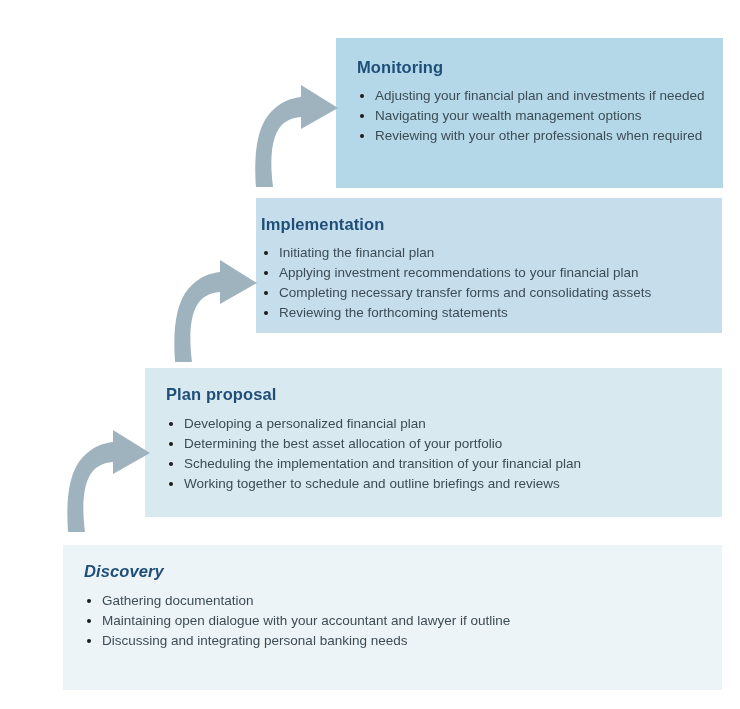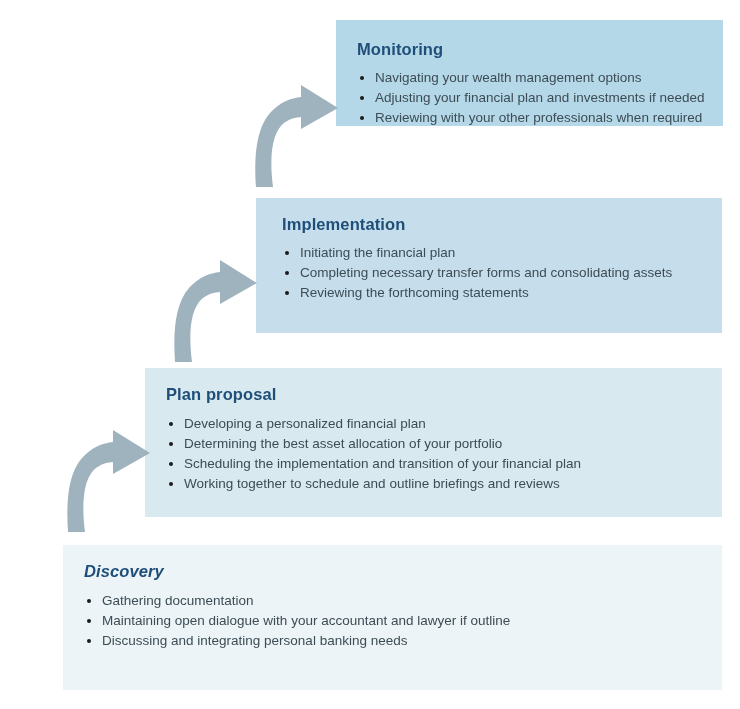--- a/index.html
+++ b/index.html
@@ -51,28 +51,28 @@
     left: 3px;
     top: 8px;
     width: 4px;
     height: 4px;
     border-radius: 50%;
     background: #1c1c1c;
   }
 
   
   .stage-monitoring {
-    left: 336px; top: 20px; width: 387px; height: 106px;
+    left: 336px; top: 38px; width: 387px; height: 150px;
     background: #b4d8e8;
     padding: 20px 0 0 21px;
   }
   .stage-implementation {
     left: 256px; top: 198px; width: 466px; height: 135px;
     background: #c6deeb;
-    padding: 17px 0 0 26px;
+    padding: 17px 0 0 5px;
   }
   .stage-plan {
     left: 145px; top: 368px; width: 577px; height: 149px;
     background: #d9e9f0;
     padding: 17px 16px 0 21px;
   }
   .stage-discovery {
     left: 63px; top: 545px; width: 659px; height: 145px;
     background: #edf4f7;
     padding: 17px 0 0 21px;
@@ -92,30 +92,31 @@
   .arrow-3 { left: 64px; top: 430px; }
 </style>
 </head>
 <body>
 
 <div id="diagram">
 
   <div class="stage-box stage-monitoring">
     <div class="stage-title">Monitoring</div>
     <ul class="bullet-list">
+      <li class="bullet-item"><span class="bullet-dot"></span><span>Adjusting your financial plan and investments if needed</span></li>
       <li class="bullet-item"><span class="bullet-dot"></span><span>Navigating your wealth management options</span></li>
-      <li class="bullet-item"><span class="bullet-dot"></span><span>Adjusting your financial plan and investments if needed</span></li>
       <li class="bullet-item"><span class="bullet-dot"></span><span>Reviewing with your other professionals when required</span></li>
     </ul>
   </div>
 
   <div class="stage-box stage-implementation">
     <div class="stage-title">Implementation</div>
     <ul class="bullet-list">
       <li class="bullet-item"><span class="bullet-dot"></span><span>Initiating the financial plan</span></li>
+      <li class="bullet-item"><span class="bullet-dot"></span><span>Applying investment recommendations to your financial plan</span></li>
       <li class="bullet-item"><span class="bullet-dot"></span><span>Completing necessary transfer forms and consolidating assets</span></li>
       <li class="bullet-item"><span class="bullet-dot"></span><span>Reviewing the forthcoming statements</span></li>
     </ul>
   </div>
 
   <div class="stage-box stage-plan">
     <div class="stage-title">Plan proposal</div>
     <ul class="bullet-list">
       <li class="bullet-item"><span class="bullet-dot"></span><span>Developing a personalized financial plan</span></li>
       <li class="bullet-item"><span class="bullet-dot"></span><span>Determining the best asset allocation of your portfolio</span></li>

